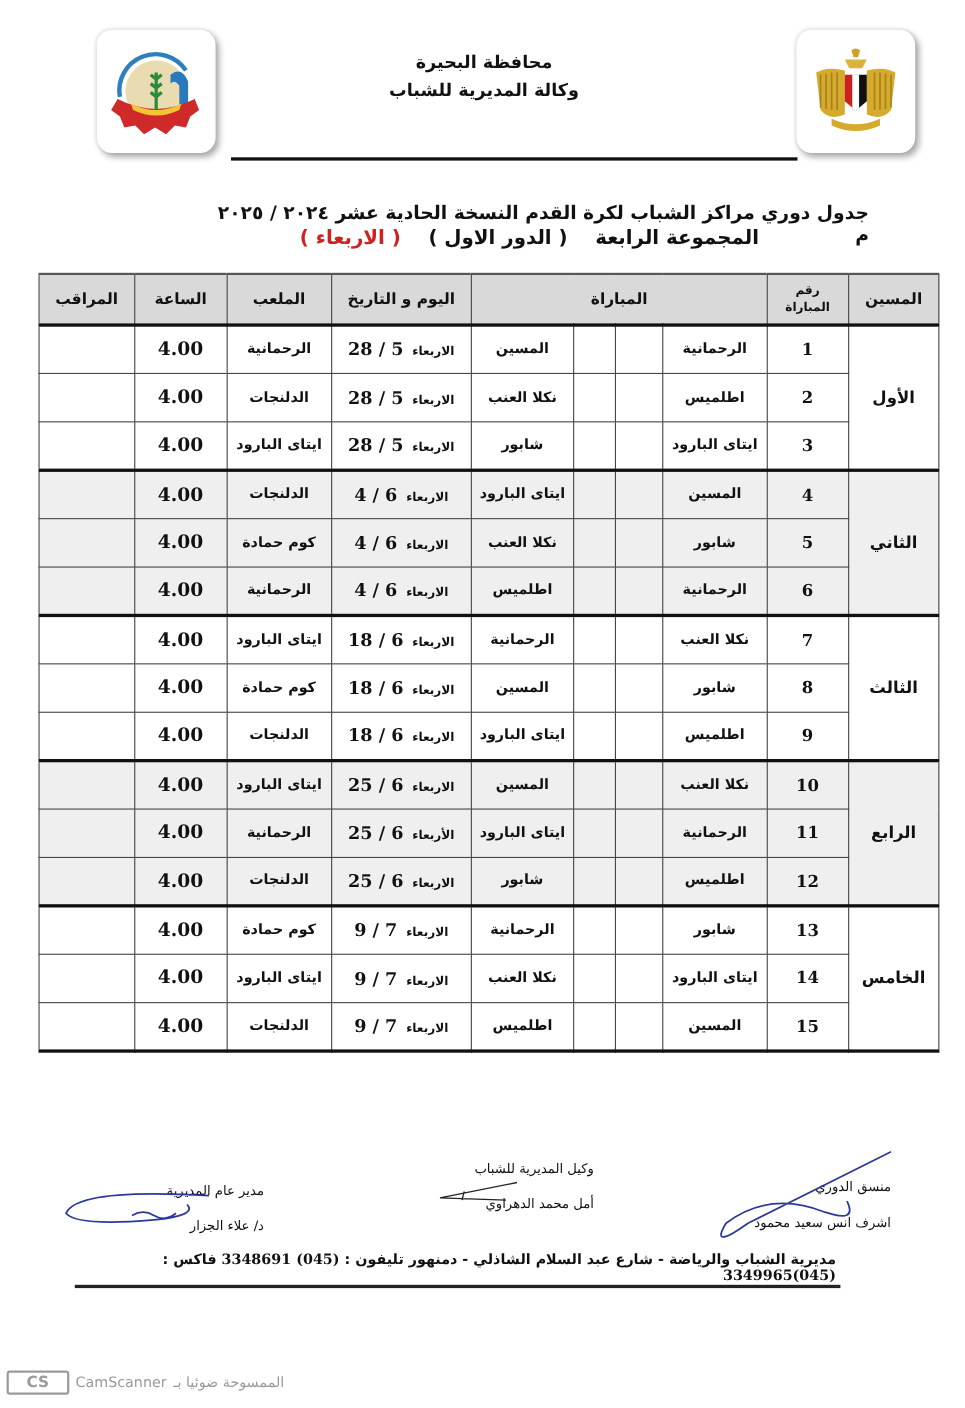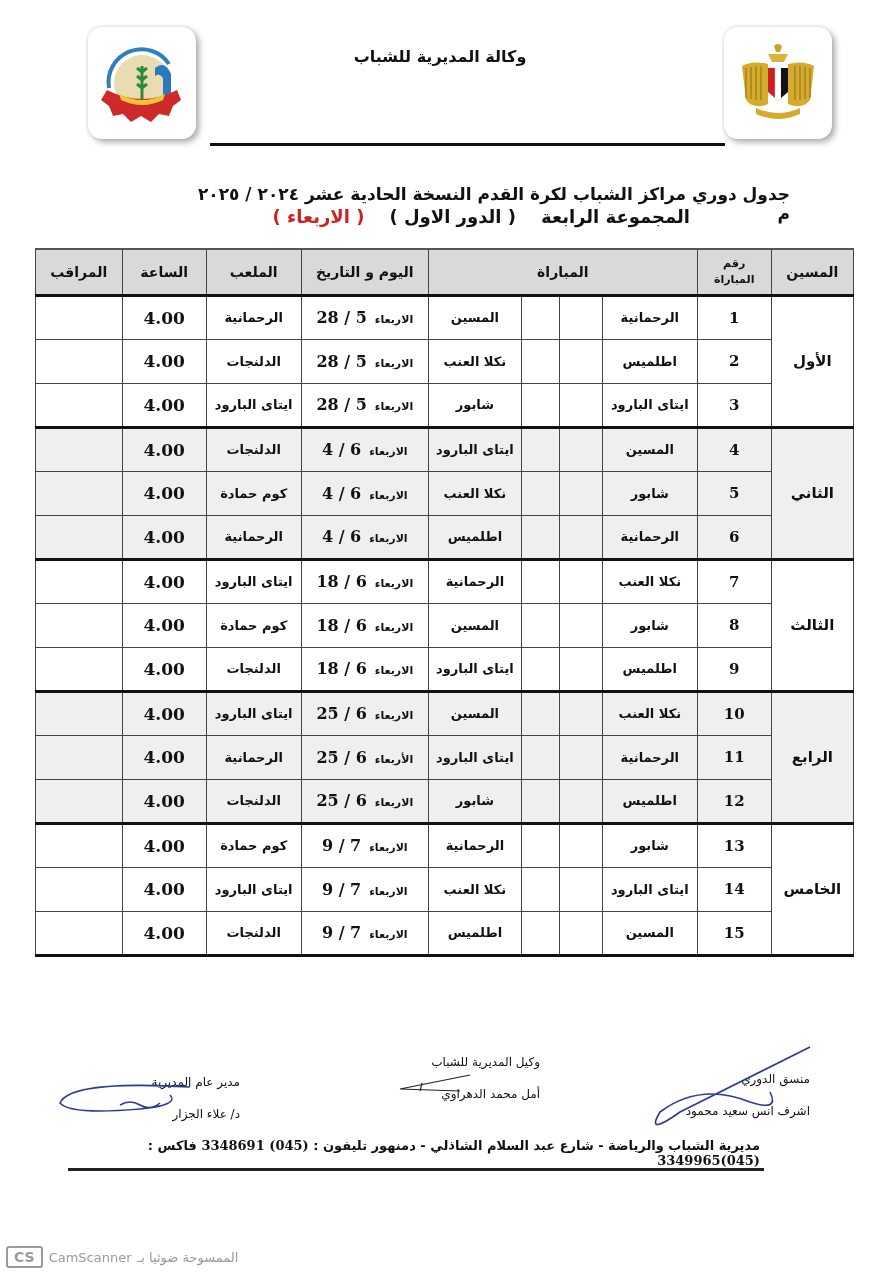--- a/index.html
+++ b/index.html
@@ -50,21 +50,21 @@
   .sig-right { left: 650px; top: 1072px; width: 160px; }
   .sig-mid { left: 360px; top: 1055px; width: 180px; }
   .sig-left { left: 60px; top: 1075px; width: 180px; }
   .sig svg { position: absolute; pointer-events: none; }
 
   .footer-rule { position: absolute; top: 1168px; left: 68px; width: 696px; height: 3px; background: #222; }
   .footer-text { position: absolute; top: 1138px; left: 110px; width: 650px; text-align: right; font-size: 13px; font-weight: bold; direction: rtl; }
   .footer-text .phone { font-family: "DejaVu Serif", serif; }
 
   .watermark { position: absolute; top: 1246px; left: 6px; display: flex; align-items: center; gap: 6px; color: #9a9a9a; font-size: 13px; direction: ltr; }
-  .watermark .cs { border: 2px solid #9a9a9a; border-radius: 3px; font-weight: bold; font-size: 14px; padding: 0 6px; line-height: 18px; }
+  .watermark .cs { border: 2px solid #9a9a9a; border-radius: 3px; font-weight: bold; font-size: 14px; padding: 0 16px; line-height: 18px; }
 </style>
 </head>
 <body>
 
 <div class="logo-box logo-left">
   <svg width="90" height="90" viewBox="0 0 90 90">
     <path d="M12 50 A33 33 0 0 1 72 26" fill="none" stroke="#2f7fbf" stroke-width="4"></path>
     <circle cx="45" cy="45" r="28" fill="#e8dcb0"></circle>
     <path d="M58 30 q10 -8 16 6 v26 h-8 v-22 q-4 -6 -8 -2z" fill="#2a79bd"></path>
     <path d="M45 28 v34 M45 34 l-5 -4 M45 34 l5 -4 M45 42 l-5 -4 M45 42 l5 -4 M45 50 l-5 -4 M45 50 l5 -4" stroke="#2b8b3a" stroke-width="3" fill="none"></path>
@@ -80,20 +80,21 @@
     <path d="M76 28 q-10 -6 -26 -2 v40 q14 6 22 -4z" fill="#d4ab2c"></path>
     <path d="M8 30 v30 M13 29 v32 M18 28 v34 M23 28 v34 M57 28 v34 M62 28 v34 M67 29 v32 M72 30 v30" stroke="#a8821c" stroke-width="1.5"></path>
     <path d="M30 30 h7 v30 l-7 -6z" fill="#cc1f1f"></path>
     <path d="M37 30 h6 v32 h-6z" fill="#ffffff" stroke="#ccc" stroke-width="0.5"></path>
     <path d="M43 30 h7 v24 l-7 6z" fill="#111"></path>
     <path d="M18 70 q22 10 44 0 v6 q-22 10 -44 0z" fill="#d4ab2c"></path>
   </svg>
 </div>
 
 <div class="header-lines">
+  <div>محافظة البحيرة</div>
   <div>وكالة المديرية للشباب</div>
 </div>
 <div class="header-rule"></div>
 
 <div class="title-line">جدول دوري مراكز الشباب لكرة القدم النسخة الحادية عشر ٢٠٢٤ / ٢٠٢٥ م</div>
 <div class="subtitle-line">
   <span>المجموعة الرابعة</span>
   &nbsp;&nbsp;
   <span>( الدور الاول )</span>
   &nbsp;&nbsp;

